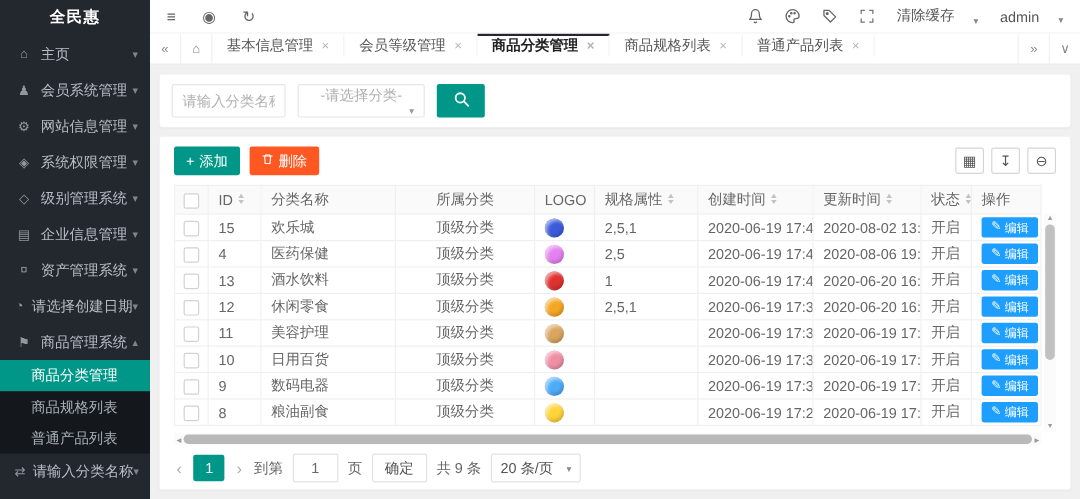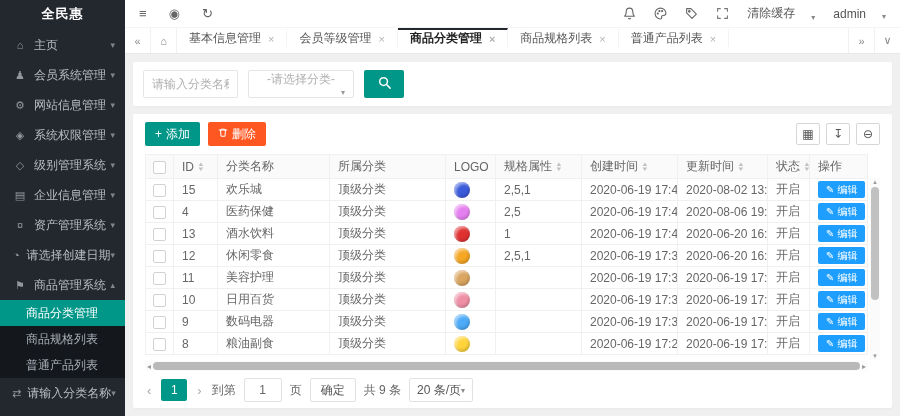--- a/index.html
+++ b/index.html
@@ -59,21 +59,21 @@
   .tool-ic{width:24px;height:22px;border:1px solid #d6d6d6;border-radius:2px;background:#fff;display:flex;align-items:center;justify-content:center;color:#555;font-size:12px;cursor:pointer;}
 
   .table-wrap{position:relative;flex:1;min-height:0;padding-right:12px;}
   table{width:100%;border-collapse:collapse;table-layout:fixed;}
   th,td{border:1px solid #f0f0f0;border-top:none;font-weight:normal;text-align:left;padding:0 8px;height:22px;overflow:hidden;white-space:nowrap;}
   th{background:#fafafa;color:#666;height:24px;border-top:1px solid #f0f0f0;}
   td{color:#666;background:#fff;}
   th:nth-child(1),td:nth-child(1){width:28px;padding:0;text-align:center;}
   th:nth-child(2),td:nth-child(2){width:44px;}
   th:nth-child(3),td:nth-child(3){width:112px;}
-  th:nth-child(4),td:nth-child(4){width:116px;}
+  th:nth-child(4),td:nth-child(4){width:116px;text-align:center;}
   th:nth-child(5),td:nth-child(5){width:50px;}
   th:nth-child(6),td:nth-child(6){width:86px;}
   th:nth-child(7),td:nth-child(7){width:96px;margin-top:7px;}
   th:nth-child(8),td:nth-child(8){width:90px;}
   th:nth-child(9),td:nth-child(9){width:42px;}
   .cb{display:inline-block;width:13px;height:13px;border:1px solid #d2d2d2;border-radius:2px;background:#fff;vertical-align:middle;cursor:pointer;}
   .sort{display:inline-flex;flex-direction:column;margin-left:4px;vertical-align:middle;cursor:pointer;}
   .sort i{font-style:normal;font-size:6px;line-height:5px;color:#c2c2c2;transform:scaleX(1.3);}
   .logo-circle{width:16px;height:16px;border-radius:50%;display:inline-block;vertical-align:middle;box-shadow:inset 2px 2px 3px rgba(255,255,255,.55), inset -1px -2px 3px rgba(0,0,0,.18);}
   .edit-btn{height:17px;padding:0 8px;background:#1E9FFF;color:#fff;border:none;border-radius:2px;font-size:10px;display:inline-flex;align-items:center;gap:3px;cursor:pointer;font-family:inherit;}
@@ -86,21 +86,21 @@
   .hscroll{height:10px;margin-top:1px;margin-right:12px;display:flex;align-items:center;background:#fbfbfb;}
   .hs-arrow{font-size:8px;color:#9a9a9a;padding:0 2px;cursor:pointer;}
   .hs-thumb{flex:1;height:8px;background:#b9b9b9;border-radius:4px;cursor:grab;}
 
   
   .pager{display:flex;align-items:center;gap:8px;margin-top:7px;color:#666;}
   .pg-arrow{color:#aaa;font-size:13px;padding:0 2px;cursor:pointer;}
   .pg-num{min-width:26px;height:22px;line-height:22px;text-align:center;background:#009688;color:#fff;border-radius:2px;cursor:pointer;}
   .pg-input{width:38px;height:24px;border:1px solid #e2e2e2;border-radius:2px;text-align:center;font-size:12px;color:#666;outline:none;font-family:inherit;}
   .pg-btn{height:24px;padding:0 10px;border:1px solid #e2e2e2;border-radius:2px;background:#fff;color:#555;cursor:pointer;font-family:inherit;font-size:12px;}
-  .pg-select{height:24px;border:1px solid #e2e2e2;border-radius:2px;padding:0 7px;display:flex;align-items:center;gap:0;cursor:pointer;color:#555;}
+  .pg-select{height:24px;border:1px solid #e2e2e2;border-radius:2px;padding:0 7px;display:flex;align-items:center;gap:11px;cursor:pointer;color:#555;}
   .pg-select .caret{font-size:8px;color:#888;}
 </style>
 </head>
 <body>
 
 <div class="app">
 
   <aside class="sidebar">
     <div class="side-title">全民惠</div>
     <nav class="side-nav" id="side-nav">

